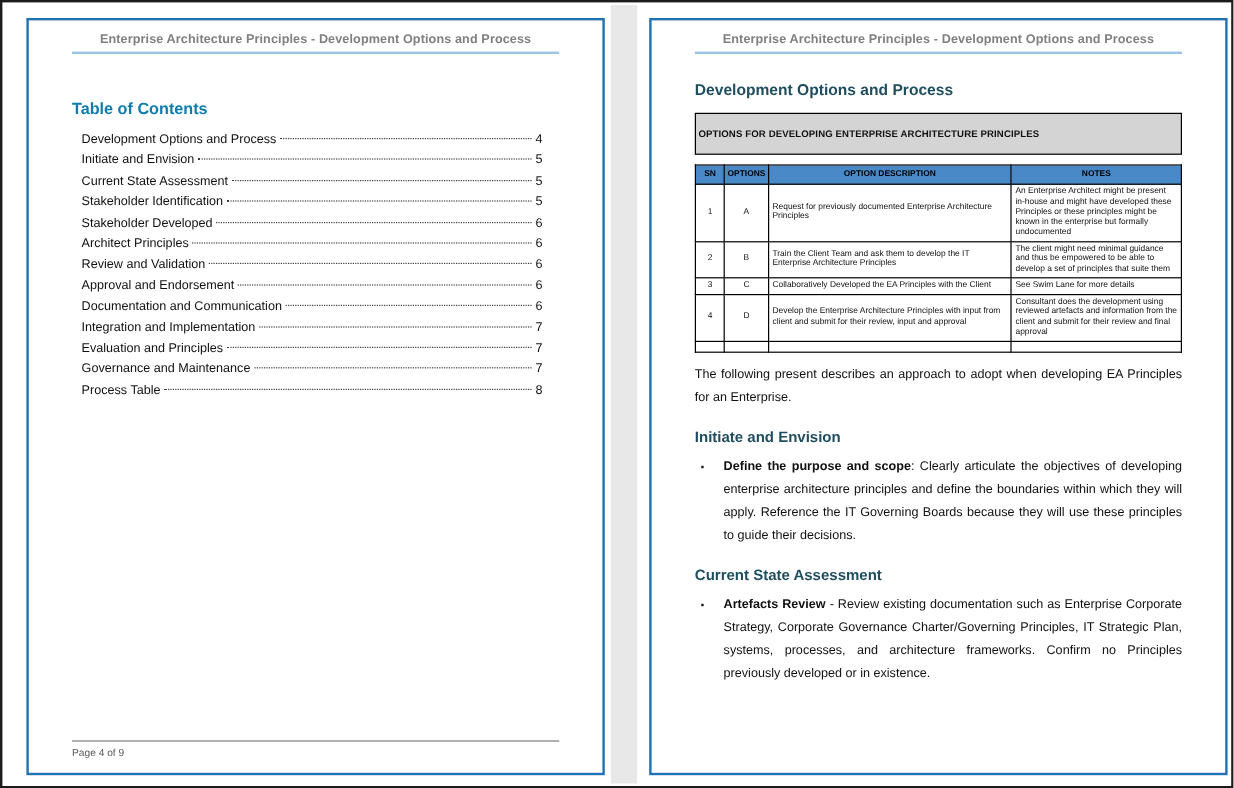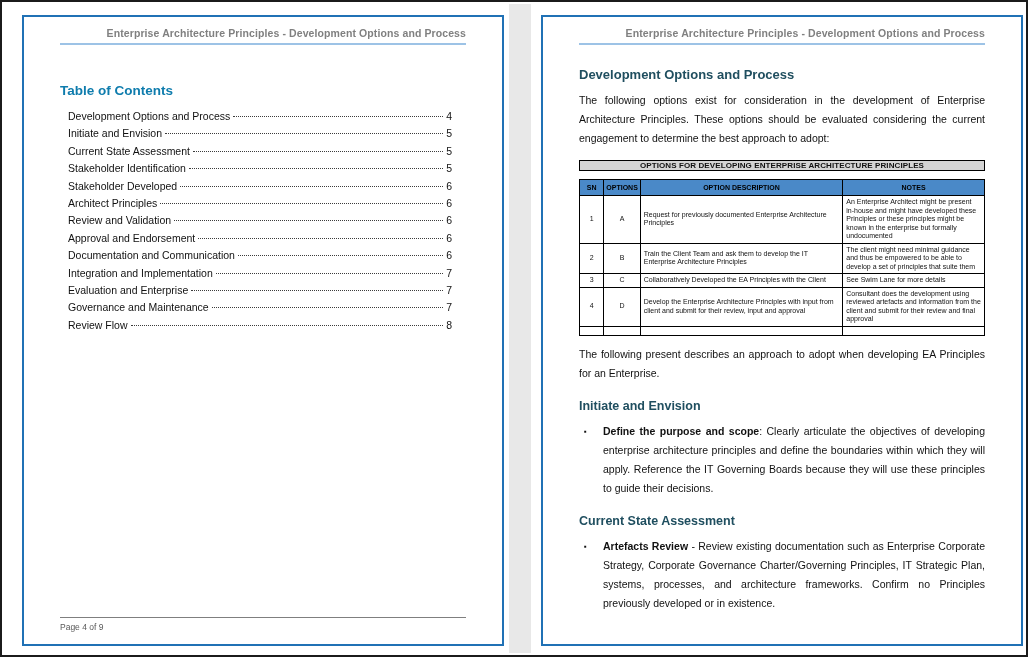--- a/index.html
+++ b/index.html
@@ -33,21 +33,21 @@
     border: 2px solid #2071b5;
   }
   .page.left  { left: 20px; }
   .page.right { left: 539px; }
   .page-inner {
     position: relative;
     height: 100%;
     padding: 10px 36px 0 36px;
   }
   .doc-header {
-    text-align: right;
+    text-align: center;
     font-size: 10.5px;
     font-weight: bold;
     color: #808080;
     padding-bottom: 4px;
     border-bottom: 2px solid #9dc3e6;
     letter-spacing: 0.1px;
   }
   .doc-footer {
     position: absolute;
     left: 36px;
@@ -96,24 +96,23 @@
   .para {
     margin-top: 9px;
     font-size: 10.5px;
     line-height: 19px;
     text-align: justify;
   }
   .tbl-title {
     margin-top: 12px;
     background: #d4d4d4;
     border: 1px solid #000000;
-    text-align: center;
     font-weight: bold;
     font-size: 8px;
-    padding: 0 2px;
+    padding: 12px 2px;
     letter-spacing: 0.1px;
   }
   table.options {
     width: 100%;
     margin-top: 8px;
     border-collapse: collapse;
     table-layout: fixed;
   }
   table.options th {
     background: #4a89c8;
@@ -221,47 +220,46 @@
           <span>Documentation and Communication</span>
           <span class="toc-dots"></span>
           <span class="toc-page">6</span>
         </div>
         <div class="toc-row">
           <span>Integration and Implementation</span>
           <span class="toc-dots"></span>
           <span class="toc-page">7</span>
         </div>
         <div class="toc-row">
-          <span>Evaluation and Enterprise</span>
+          <span>Evaluation and Principles</span>
           <span class="toc-dots"></span>
           <span class="toc-page">7</span>
         </div>
         <div class="toc-row">
           <span>Governance and Maintenance</span>
           <span class="toc-dots"></span>
           <span class="toc-page">7</span>
         </div>
         <div class="toc-row">
-          <span>Review Flow</span>
+          <span>Process Table</span>
           <span class="toc-dots"></span>
           <span class="toc-page">8</span>
         </div>
       </div>
 
       <div class="doc-footer">Page 4 of 9</div>
     </div>
   </div>
 
   <div class="page right">
     <div class="page-inner">
       <div class="doc-header">Enterprise Architecture Principles - Development Options and Process</div>
 
       <div class="h1">Development Options and Process</div>
 
-      <div class="para">The following options exist for consideration in the development of Enterprise Architecture Principles. These options should be evaluated considering the current engagement to determine the best approach to adopt:</div>
 
       <div class="tbl-title">OPTIONS FOR DEVELOPING ENTERPRISE ARCHITECTURE PRINCIPLES</div>
 
       <table class="options">
         <colgroup>
           <col class="sn">
             <col class="opt">
             <col class="desc">
             <col class="note">
         </colgroup>

